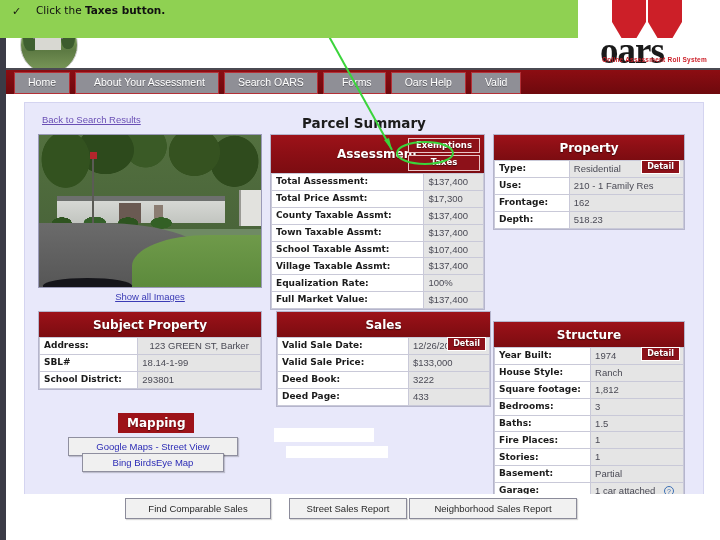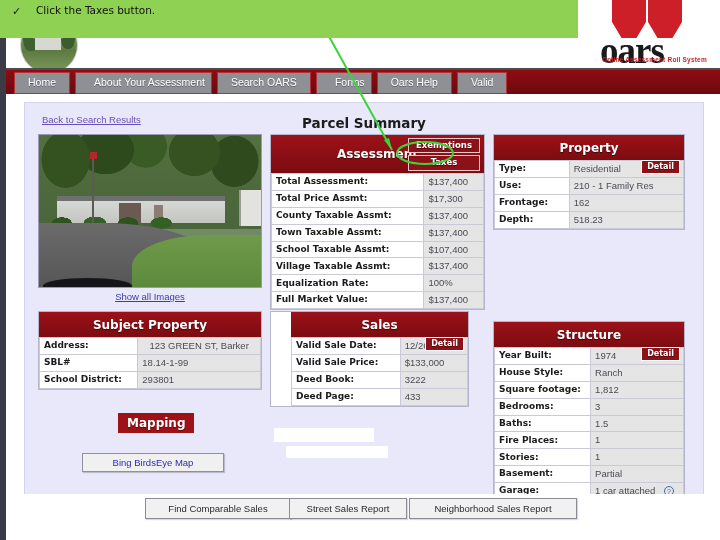--- a/index.html
+++ b/index.html
@@ -47,21 +47,21 @@
     position: absolute; left: 6px; top: 68px; width: 714px; height: 26px;
     background: linear-gradient(#8c0d12 0%, #7d0b10 50%, #6e090d 100%);
     border-top: 2px solid #4a4a52;
   }
   .navbar .inner { position: absolute; left: 8px; top: 2px; display: flex; gap: 5px; }
   .nav-item {
     background: #8f8f96; color: #ffffff; font-size: 10.5px;
     padding: 4px 13px 5px 13px; border: 1px solid #b43037; white-space: nowrap;
     text-shadow: 0 1px 0 rgba(0,0,0,.35); line-height: 1;
   }
-  .nav-item.wide { padding-left: 18px; padding-right: 6px; }
+  .nav-item.wide { padding-left: 18px; padding-right: 13px; }
 
   
   .page {
     position: absolute; left: 6px; top: 94px; width: 714px; height: 424px;
     background: #ffffff;
   }
   .content-panel {
     position: absolute; left: 18px; top: 8px; width: 680px; height: 394px;
     background: #e8e8fa; border: 1px solid #d4d4f0;
   }
@@ -138,21 +138,21 @@
 
   table.kv { width: 100%; border-collapse: collapse; }
   table.kv td { font-size: 9.5px; padding: 2px 4px; border: 1px solid #c9c9d8; line-height: 1.25; }
   table.kv td.k { font-weight: 700; color: #1b1b1b; background: #ffffff; white-space: nowrap; font-family:"DejaVu Sans", sans-serif; font-size: 9px; margin-left: 29px;}
   table.kv td.v { color: #4a4a55; background: #e5e5e5; }
 
   
   #assessment-card { left: 245px; top: 31px; width: 215px; }
   #property-card   { left: 468px; top: 31px; width: 192px; }
   #subject-card    { left: 13px;  top: 208px; width: 224px; }
-  #sales-card      { left: 245px; top: 208px; width: 199px; padding-left: 20px; }
+  #sales-card      { left: 251px; top: 208px; width: 215px; }
   #structure-card  { left: 468px; top: 218px; width: 192px; }
 
   
   .mapping-title {
     position: absolute; left: 93px; top: 310px;
     background: #9d1219; color: #ffffff; font-weight: 700; font-size: 12px;
     padding: 3px 9px; font-family: "DejaVu Sans", sans-serif; text-shadow: 0 1px 1px rgba(0,0,0,.45);
   }
   .map-btn {
     position: absolute; background: #f0f0f0; border: 1px solid #8f8f9f;
@@ -166,37 +166,37 @@
   #blank-box-1 { left: 249px; top: 325px; width: 100px; height: 14px; }
   #blank-box-2 { left: 261px; top: 343px; width: 102px; height: 12px; }
 
   
   .bottom-bar { position: absolute; left: 6px; top: 494px; width: 714px; height: 30px; background: #ffffff; }
   .bottom-btn {
     position: absolute; top: 4px; background: #f1f1f1; border: 1px solid #8b8b9a;
     color: #2a2a2a; font-size: 9.5px; text-align: center; padding: 4px 0;
     box-shadow: 1px 1px 1px rgba(0,0,0,.15); cursor: pointer;
   }
-  #find-comparable-btn { left: 119px; width: 146px; margin-left: 20px; }
+  #find-comparable-btn { left: 119px; width: 146px; }
   #street-report-btn   { left: 283px; width: 118px; }
   #neighborhood-btn    { left: 403px; width: 168px; }
 
   
   .annot-banner {
     position: absolute; left: 0; top: 0; width: 578px; height: 38px;
     background: #8fd152; z-index: 60;
   }
   .annot-check {
     position: absolute; left: 12px; top: 5px; font-size: 11px; color: #16160f; z-index: 61;
   }
   .annot-text {
     position: absolute; left: 36px; top: 4px; font-size: 10.5px; color: #111111;
     z-index: 61; font-family: "DejaVu Sans", sans-serif; white-space: nowrap;
   }
-  .annot-text b { font-weight: 400; }
+  .annot-text b { font-weight: 700; }
   .annot-svg { position: absolute; left: 0; top: 0; width: 720px; height: 540px; z-index: 59; pointer-events: none; }
 </style>
 </head>
 <body>
 
 <div id="screen">
 
   <div class="left-edge"></div>
 
   <div class="site-header">
@@ -418,20 +418,21 @@
           </tr>
           <tr>
                 <td class="k">Garage Sqft:</td>
                 <td class="v">0</td>
               </tr>
         </tbody>
           </table>
       </div>
 
       <div class="mapping-title">Mapping</div>
+      <div class="map-btn" id="google-maps-btn">Google Maps - Street View</div>
       <div class="map-btn" id="bing-map-btn">Bing BirdsEye Map</div>
 
       <div class="blank-box" id="blank-box-1"></div>
       <div class="blank-box" id="blank-box-2"></div>
 
     </div>
   </div>
 
   <div class="bottom-bar">
     <div class="bottom-btn" id="find-comparable-btn">Find Comparable Sales</div>

